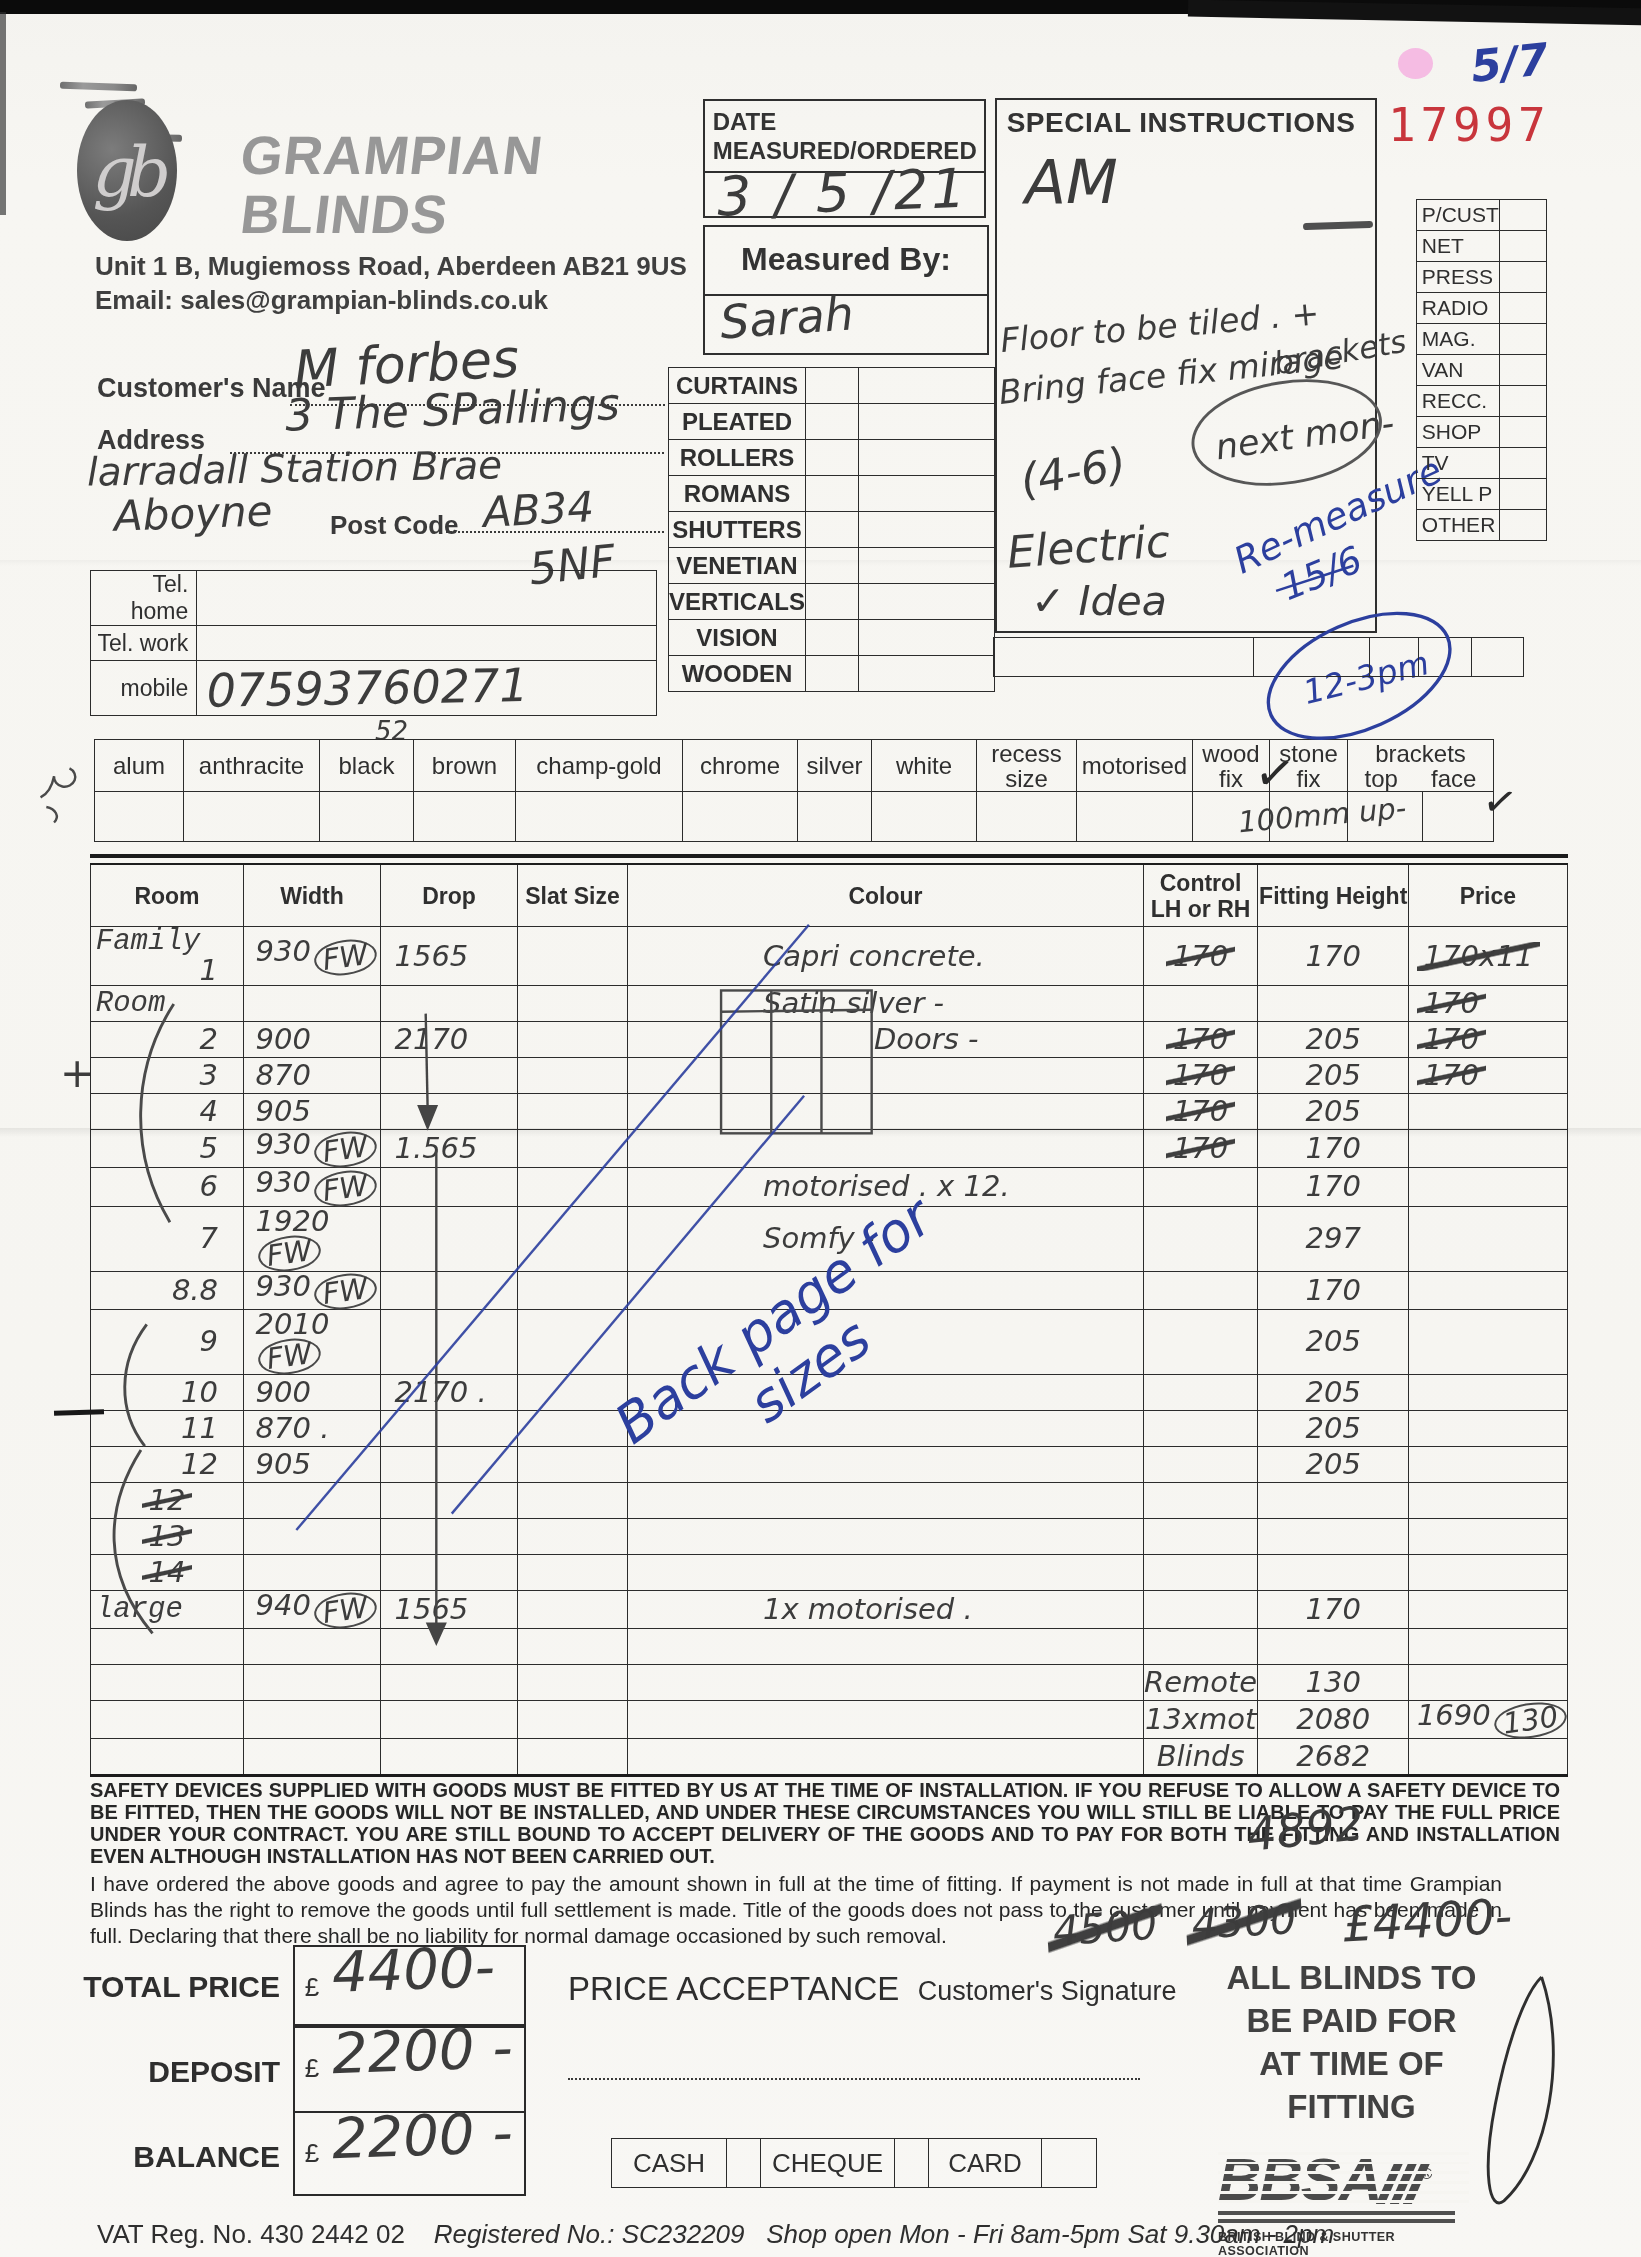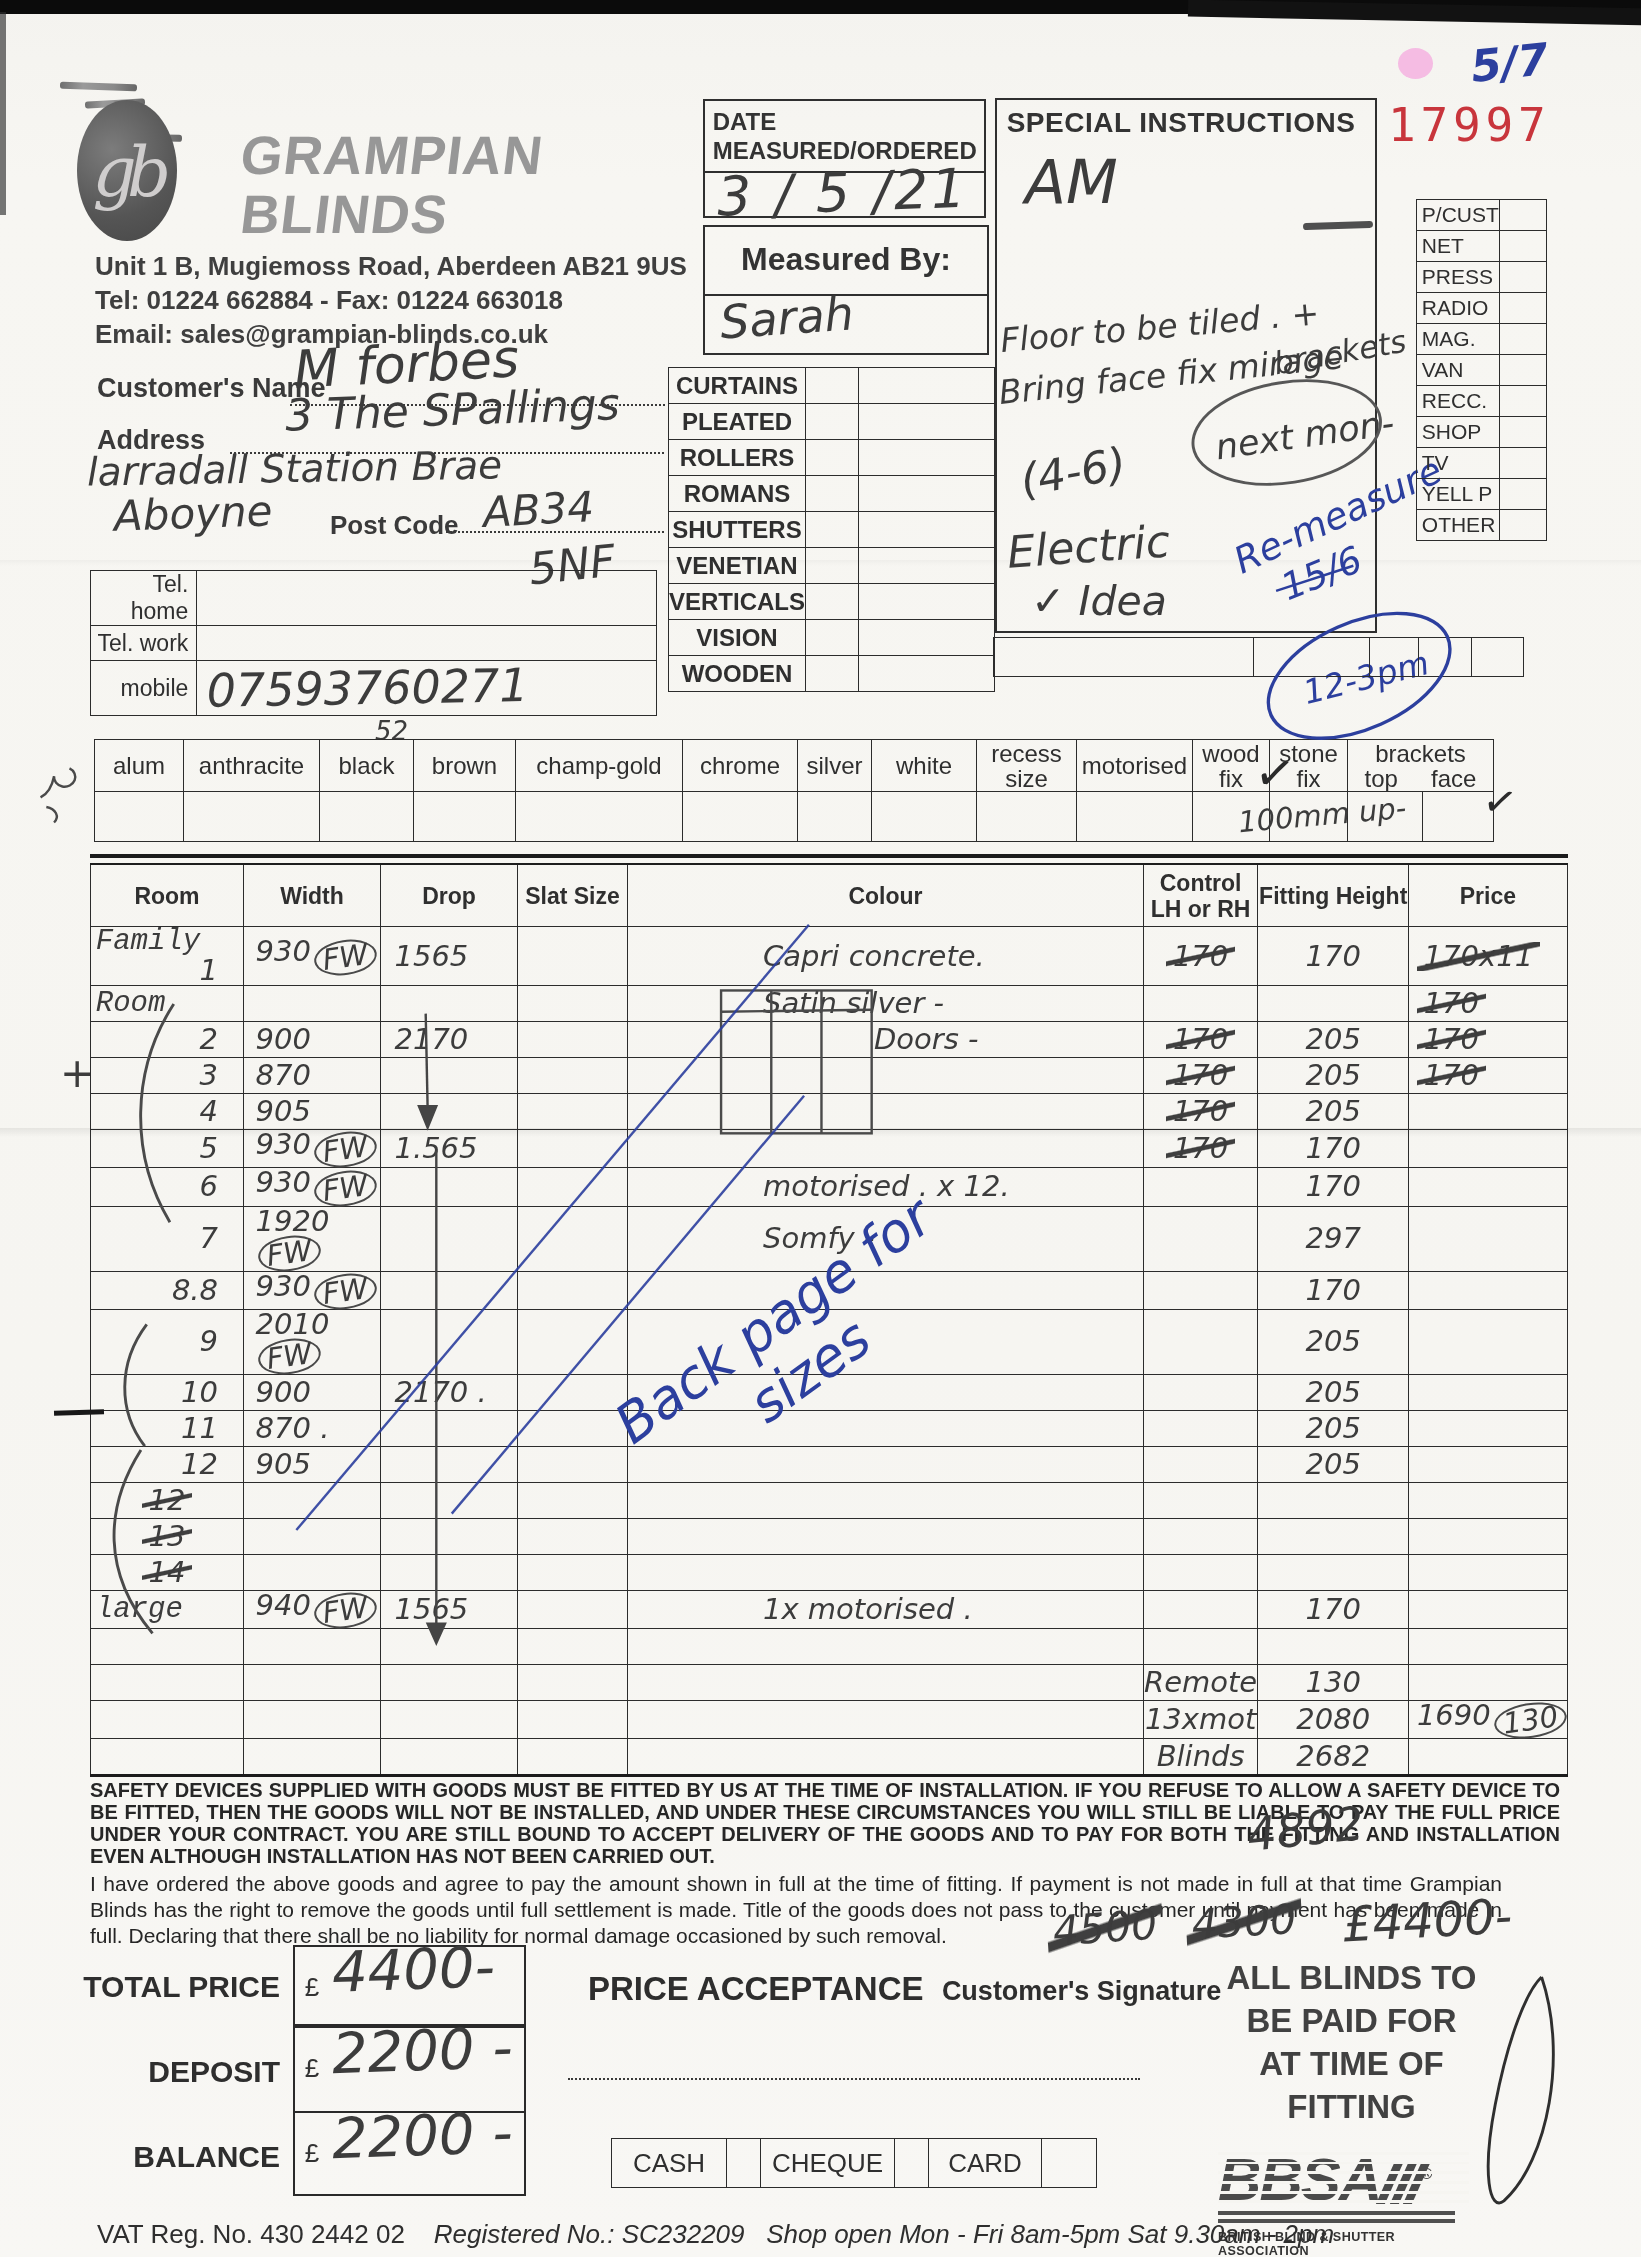--- a/index.html
+++ b/index.html
@@ -111,21 +111,20 @@
   <div class="abs staple" style="left:85px;top:100px;width:60px;transform:rotate(-3deg);"></div>
   <div class="abs staple" style="left:87px;top:134px;width:95px;transform:rotate(1deg);"></div>
 
   <div class="abs" id="logo-oval">
       <span>gb</span>
     </div>
   <div class="abs brand" style="top:124px;">GRAMPIAN</div>
   <div class="abs brand" style="top:183px;">BLINDS</div>
   <div class="abs" id="addr">
     <div>Unit 1 B, Mugiemoss Road, Aberdeen AB21 9US</div>
-    <div>Tel: 01224 662884   -   Fax: 01224 663018</div>
     <div>Email: sales@grampian-blinds.co.uk</div>
   </div>
 
   <div class="abs box" id="date-box">
     <div class="lbl">
       <div>DATE</div>
       <div>MEASURED/ORDERED</div>
     </div>
     <div id="date-div"></div>
     <div class="hand abs" style="left:11.6px;top:60px;font-size:54px;letter-spacing:2.9px;transform:rotate(-2deg);">3 / 5 /21</div>
@@ -646,21 +645,21 @@
   <div class="abs tot-lbl" style="left:58px;top:2055px;">DEPOSIT</div>
   <div class="abs tot-box" style="left:293px;top:2026px;height:83px;">
     <span class="pound">£</span>
     <span class="tot-val hand">2200 -</span>
   </div>
   <div class="abs tot-lbl" style="left:58px;top:2140px;">BALANCE</div>
   <div class="abs tot-box" style="left:293px;top:2111px;height:81px;">
     <span class="pound">£</span>
     <span class="tot-val hand">2200 -</span>
   </div>
-  <div class="abs" style="left:588px;top:1970px;font-size:33px;font-weight:bold;color:#2e2e2e;"><span>PRICE ACCEPTANCE</span>&nbsp;&nbsp;<span style="font-size:27px;">Customer's Signature</span></div>
+  <div class="abs" style="left:568px;top:1970px;font-size:33px;font-weight:normal;color:#2e2e2e;"><span>PRICE ACCEPTANCE</span>&nbsp;&nbsp;<span style="font-size:27px;">Customer's Signature</span></div>
   <div class="abs dotline" style="left:568px;top:2078px;width:572px;"></div>
   <table class="abs" id="pay-table">
       <tbody>
         <tr id="pay-row">
           <td style="width: 114px;">CASH</td>
           <td style="width: 33px;"></td>
           <td style="width: 133px;">CHEQUE</td>
           <td style="width: 33px;"></td>
           <td style="width: 112px;">CARD</td>
           <td style="width: 54px;"></td>

